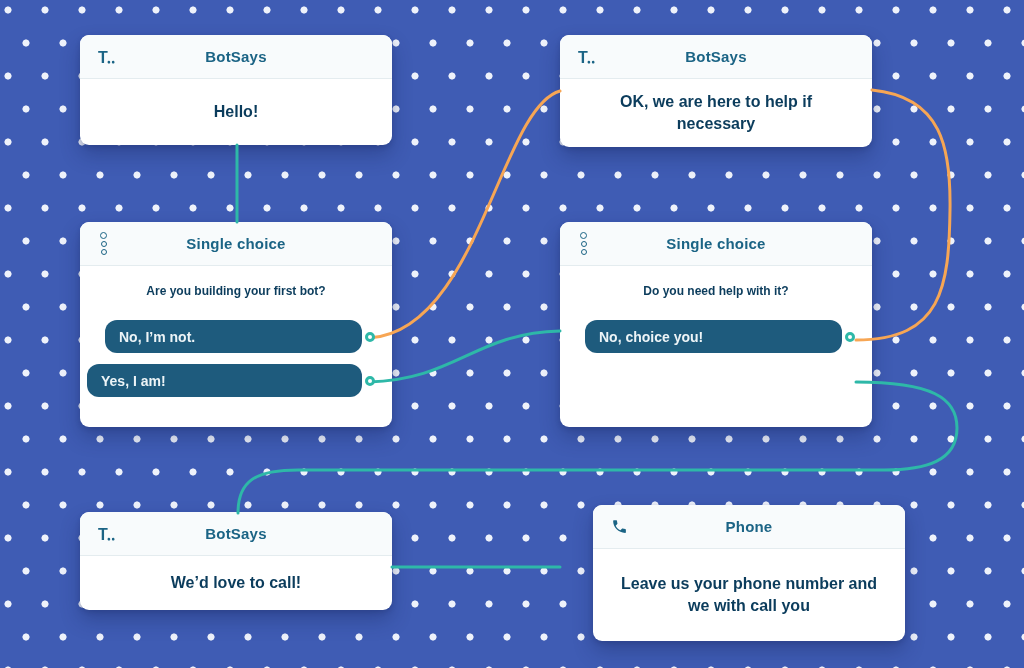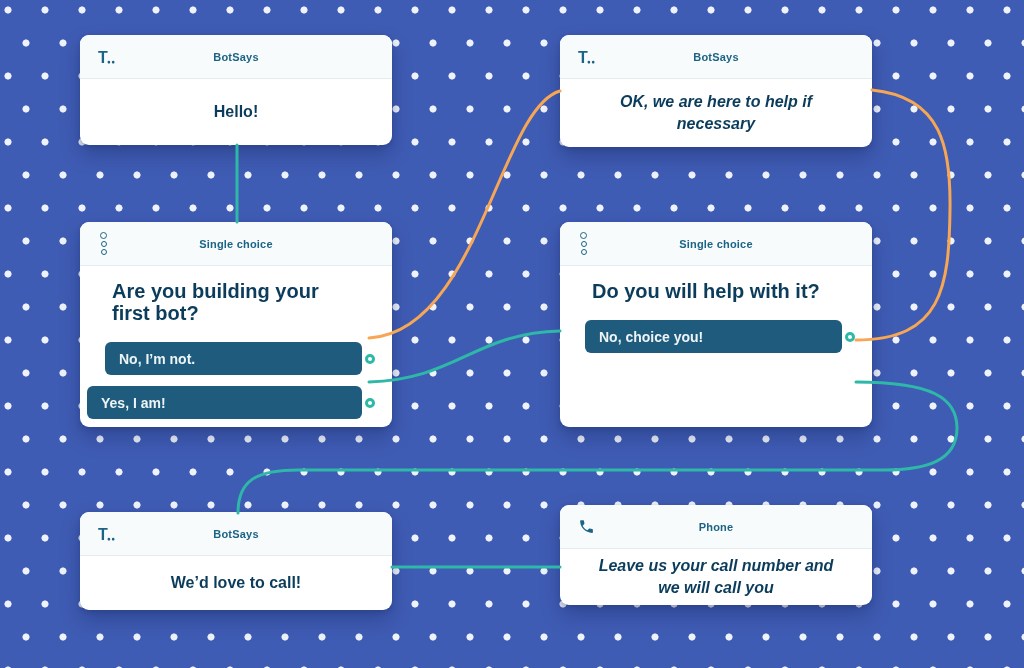--- a/index.html
+++ b/index.html
@@ -23,45 +23,45 @@
   }
   .node{
     position:absolute; width:312px; background:var(--card-bg); border-radius:9px;
     box-shadow:0 10px 20px rgba(15,30,80,.30), 0 2px 5px rgba(15,30,80,.18);
   }
   #n1{left:80px; top:35px; height:110px;}
   #n2{left:560px; top:35px; height:112px;}
   #n3{left:80px; top:222px; height:205px;}
   #n4{left:560px; top:222px; height:205px;}
   #n5{left:80px; top:512px; height:98px;}
-  #n6{left:560px; top:505px; height:100px;}
+  #n6{left:593px; top:505px; height:136px;}
   .node-header{
     position:relative; height:44px; display:flex; align-items:center; justify-content:center;
     background:var(--header-bg); border-bottom:1px solid var(--divider); border-radius:9px 9px 0 0;
   }
-  .node-title{font-size:11px; font-weight:700; color:var(--header-text); letter-spacing:.2px;text-align:right;}
+  .node-title{font-size:15px; font-weight:700; color:var(--header-text); letter-spacing:.2px;text-align:right;}
   .icon{position:absolute; left:18px; color:var(--header-text);}
   .text-icon{font-size:16px; font-weight:700; letter-spacing:-1px;}
   .sc-icon{display:flex; flex-direction:column; align-items:center; gap:2px; left:20px;}
   .sc-icon i{display:block; width:6px; height:6px; border:1.5px solid var(--header-text); border-radius:50%;}
   .sc-icon i:first-child{width:7px; height:7px;}
   .phone-icon svg{display:block;}
   .node-body{
     height:calc(100% - 44px); display:flex; align-items:center; justify-content:center;
     text-align:center; font-size:16px; font-weight:700; line-height:22px;
     color:var(--body-text); padding:0 34px;
   }
-  .wrap-narrow{padding:0 27px;font-style:italic;}
+  .wrap-narrow{padding:0 27px;}
   .question{
-    font-size:20px; font-weight:700; color:var(--body-text); text-align:left;
+    font-size:12px; font-weight:700; color:var(--body-text); text-align:center;
     padding:14px 32px 0; line-height:22px;
   }
   .option{
     position:relative; height:33px; margin:18px 30px 0 25px; background:var(--choice-bg);
-    border-radius:6px; display:flex; align-items:center; padding:0 14px;
+    border-radius:12px; display:flex; align-items:center; padding:0 14px;
     font-size:14px; font-weight:600; color:var(--choice-text); cursor:pointer;
   }
   .option + .option{margin-top:11px;margin-left:7px;}
   .dot{
     position:absolute; right:-13px; top:50%; transform:translateY(-50%);
     width:10px; height:10px; background:#fff; border:3px solid var(--teal); border-radius:50%;
     z-index:6;
   }
   .dot::after{content:""; position:absolute; inset:2px; background:var(--teal); border-radius:50%;}
   svg.edges{position:absolute; left:0; top:0; z-index:4; pointer-events:none;}
@@ -110,21 +110,21 @@
 
 <div class="node" id="n4">
   <div class="node-header">
     <span class="icon sc-icon">
         <i></i>
         <i></i>
         <i></i>
       </span>
     <span class="node-title">Single choice</span>
   </div>
-  <div class="question">Do you will help with it?</div>
+  <div class="question">Do you need help with it?</div>
   <div class="option">
     <span>No, choice you!</span>
     <span class="dot"></span>
   </div>
 </div>
 
 <div class="node" id="n5">
   <div class="node-header">
     <span class="icon text-icon">T‥</span>
     <span class="node-title">BotSays</span>
@@ -134,21 +134,21 @@
 
 <div class="node" id="n6">
   <div class="node-header">
     <span class="icon phone-icon">
       <svg width="17" height="17" viewBox="0 0 24 24">
           <path fill="#1b6485" d="M6.62 10.79c1.44 2.83 3.76 5.14 6.59 6.59l2.2-2.2c.27-.27.67-.36 1.02-.24 1.12.37 2.33.57 3.57.57.55 0 1 .45 1 1V20c0 .55-.45 1-1 1-9.39 0-17-7.61-17-17 0-.55.45-1 1-1h3.5c.55 0 1 .45 1 1 0 1.25.2 2.45.57 3.57.11.35.03.74-.25 1.02l-2.2 2.2z"></path>
         </svg>
     </span>
     <span class="node-title">Phone</span>
   </div>
-  <div class="node-body wrap-narrow">Leave us your call number and we will call you</div>
+  <div class="node-body wrap-narrow">Leave us your phone number and we with call you</div>
 </div>
 
 <svg class="edges" width="1024" height="668" viewBox="0 0 1024 668">
   <path class="edge teal" d="M237 145 L237 222"></path>
   <path class="edge orange" d="M369 338 C478 332 500 108 560 91"></path>
   <path class="edge orange" d="M872 90 C942 97 951 148 950 210 C949 287 942 340 856 340"></path>
   <path class="edge teal" d="M369 382 C455 380 475 333 560 331"></path>
   <path class="edge teal" d="M856 382 C932 382 957 398 957 428 C957 461 926 470 884 470 L298 470 C254 470 238 482 238 513"></path>
   <path class="edge teal" d="M392 567 L560 567"></path>
 </svg>

